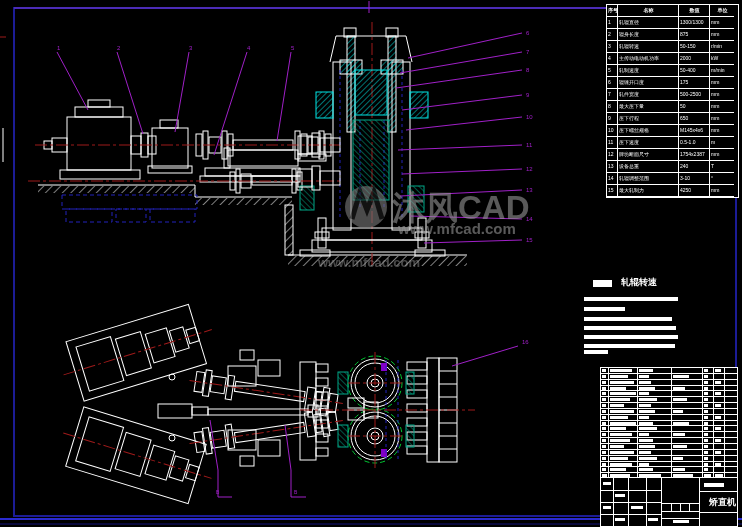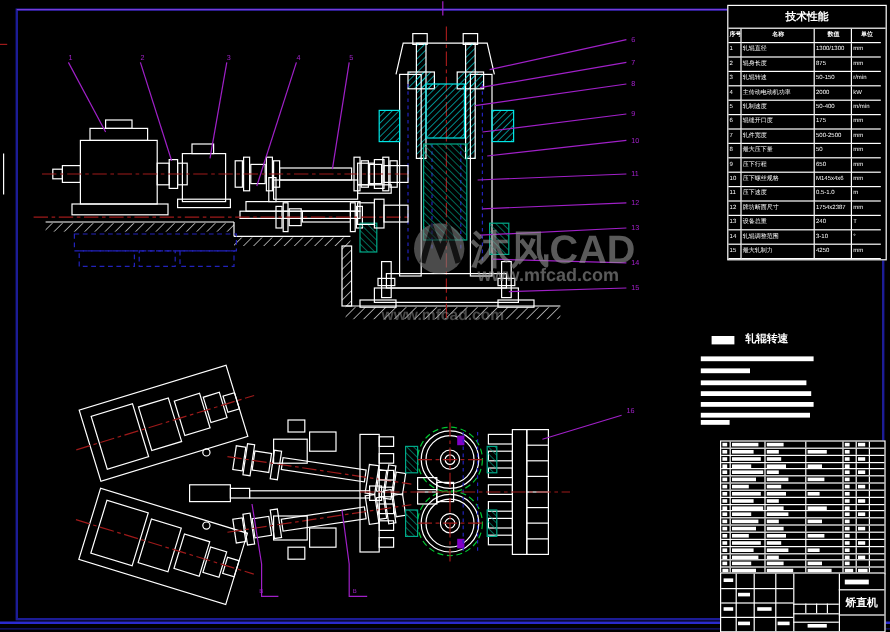--- a/index.html
+++ b/index.html
@@ -27,21 +27,21 @@
   #bom .row:last-child{border-bottom:none;}
   #bom .cell{border-right:1px solid #fff;position:relative;overflow:hidden;}
   #bom .cell:last-child{border-right:none;}
   #bom .bar{position:absolute;left:1px;top:1px;height:3px;background:#fff;}
   
   #tb{left:600px;top:477px;width:136px;height:48px;border:1px solid #fff;background:#000;}
   #tb div{position:absolute;}
   .tline{background:#fff;}
   .wbar{position:absolute;background:#fff;}
   #tb-name{left:99px;top:14px;width:36px;height:20px;color:#fff;font-size:9px;font-weight:bold;
-           text-align:center;line-height:20px;overflow:hidden;}
+           text-align:right;line-height:20px;overflow:hidden;}
 </style>
 </head>
 <body>
 
 <div id="canvas">
 
 <svg id="drawing" width="742" height="527" viewBox="0 0 742 527">
   <defs>
     <pattern id="hw" width="6" height="6" patternUnits="userSpaceOnUse" patternTransform="rotate(45)">
       <line x1="0" y1="0" x2="0" y2="6" stroke="#ffffff" stroke-width="1"></line>
@@ -343,21 +343,20 @@
   <g opacity="0.6">
     <circle cx="366" cy="207" r="21" fill="#7d7d7d" stroke="none"></circle>
     <path d="M352,219 L360,192 L367,210 L374,192 L382,219" fill="none" stroke="#1e1e1e" stroke-width="5"></path>
     <text id="wm-brand" x="392" y="219" font-size="33" font-weight="bold" fill="#969696" font-family="Liberation Sans, sans-serif">沐风CAD</text>
     <text id="wm-url" x="398" y="234" font-size="15" font-weight="bold" fill="#969696" font-family="Liberation Sans, sans-serif">www.mfcad.com</text>
     <text id="wm-url2" x="318" y="267" font-size="13" font-weight="bold" fill="#969696" opacity="0.8" font-family="Liberation Sans, sans-serif">www.mfcad.com</text>
   </g>
 </svg>
 
 <div id="spec" class="ov">
-  <div class="title">技术性能</div>
   <div class="grid" id="spec-grid">
         <div class="c h">序号</div>
         <div class="c h">名称</div>
         <div class="c h">数值</div>
         <div class="c h">单位</div>
         <div class="c">1</div>
         <div class="c">轧辊直径</div>
         <div class="c">1300/1300</div>
         <div class="c">mm</div>
         <div class="c">2</div>

